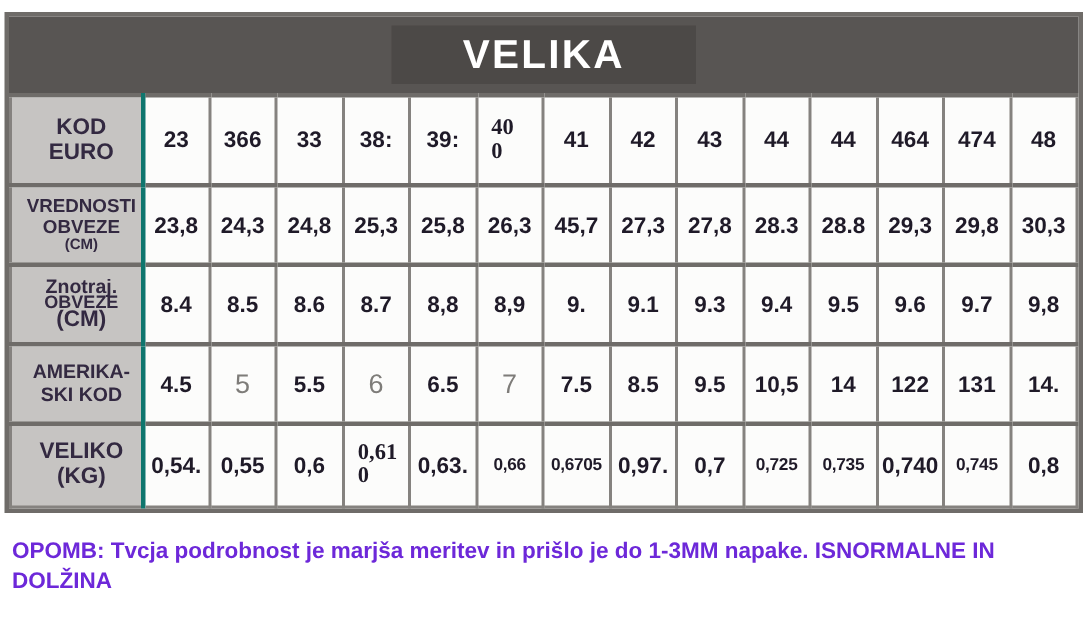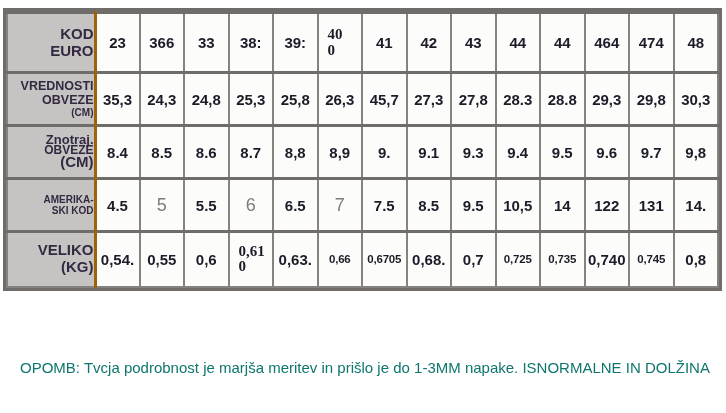--- a/index.html
+++ b/index.html
@@ -27,60 +27,63 @@
     width:100%;border-collapse:collapse;table-layout:fixed;
   }
   .size-table td,.size-table th{
     border:2px solid #85827f;
     border-top:3px solid #6f6c69;
     padding:0;vertical-align:middle;
     overflow:hidden;
   }
   .size-table th.lbl{
     background:#c6c4c2;color:#332941;font-weight:bold;
-    text-align:right;padding-left:7px;line-height:1.12;
-    border-right:3px solid #a16207;
+    text-align:center;padding-left:7px;line-height:1.12;
+    border-right:3px solid #0f766e;
   }
   .size-table td.val{
     background:#fcfcfb;color:#1f1a28;font-weight:bold;
     text-align:center;font-size:15px;
   }
   
   .row-kod-euro{height:60px}
   .row-vrednosti{height:53px}
   .row-znotraj{height:53px}
   .row-amerikaski{height:53px}
   .row-veliko{height:55px}
   
   .row-kod-euro .lbl{text-align:center;font-size:15px;padding-left:0;}
   .row-vrednosti .lbl{font-size:12.5px;}
   .row-vrednosti .lbl div:nth-child(3){font-size:10px;}
   .row-znotraj .lbl{font-size:13px;}
   .row-znotraj .lbl div:nth-child(2){font-size:12px;margin-top:-4px;}
   .row-znotraj .lbl div:nth-child(3){font-size:15px;margin-top:-3px;}
-  .row-amerikaski .lbl{font-size:10px;}
+  .row-amerikaski .lbl{font-size:13px;}
   .row-veliko .lbl{font-size:15px;}
   
   .size-table td.c-thin{font-weight:400;color:#7e7c79;font-size:18px;}
   .size-table td.c-small{font-size:11.5px;letter-spacing:-0.2px;margin-left:24px;}
   .size-table td.c-pre{white-space:pre-line;line-height:1.05;text-align:left;padding-left:9px;font-family:Liberation Serif, serif;}
   .row-veliko .val{font-size:14px;}
   
   .note{
-    position:absolute;left:20px;top:358px;width:698px;
-    font-size:15px;font-weight:normal;color:#0f766e;line-height:1.3;
+    position:absolute;left:8px;top:358px;width:698px;
+    font-size:15px;font-weight:bold;color:#6d28d9;line-height:1.3;
   }
 </style>
 </head>
 <body>
 
 <div class="sheet">
 
   <div class="table-frame">
 
+    <div class="band">
+      <div class="velika-box">VELIKA</div>
+    </div>
 
     <table class="size-table">
       <colgroup>
         <col style="width:88px">
         <col>
           <col>
           <col>
           <col>
           <col>
           <col>
@@ -114,21 +117,21 @@
             <td class="val">464</td>
             <td class="val">474</td>
             <td class="val">48</td>
           </tr>
           <tr class="row-vrednosti">
             <th class="lbl">
               <div>VREDNOSTI</div>
               <div>OBVEZE</div>
               <div>(CM)</div>
             </th>
-            <td class="val">35,3</td>
+            <td class="val">23,8</td>
             <td class="val">24,3</td>
             <td class="val">24,8</td>
             <td class="val">25,3</td>
             <td class="val">25,8</td>
             <td class="val">26,3</td>
             <td class="val">45,7</td>
             <td class="val">27,3</td>
             <td class="val">27,8</td>
             <td class="val">28.3</td>
             <td class="val">28.8</td>
@@ -183,21 +186,21 @@
               <div>(KG)</div>
             </th>
             <td class="val">0,54.</td>
             <td class="val">0,55</td>
             <td class="val">0,6</td>
             <td class="val c-pre">0,61
 0</td>
             <td class="val">0,63.</td>
             <td class="val c-small">0,66</td>
             <td class="val c-small">0,6705</td>
-            <td class="val">0,68.</td>
+            <td class="val">0,97.</td>
             <td class="val">0,7</td>
             <td class="val c-small">0,725</td>
             <td class="val c-small">0,735</td>
             <td class="val">0,740</td>
             <td class="val c-small">0,745</td>
             <td class="val">0,8</td>
           </tr>
         </tbody>
     </table>
 

